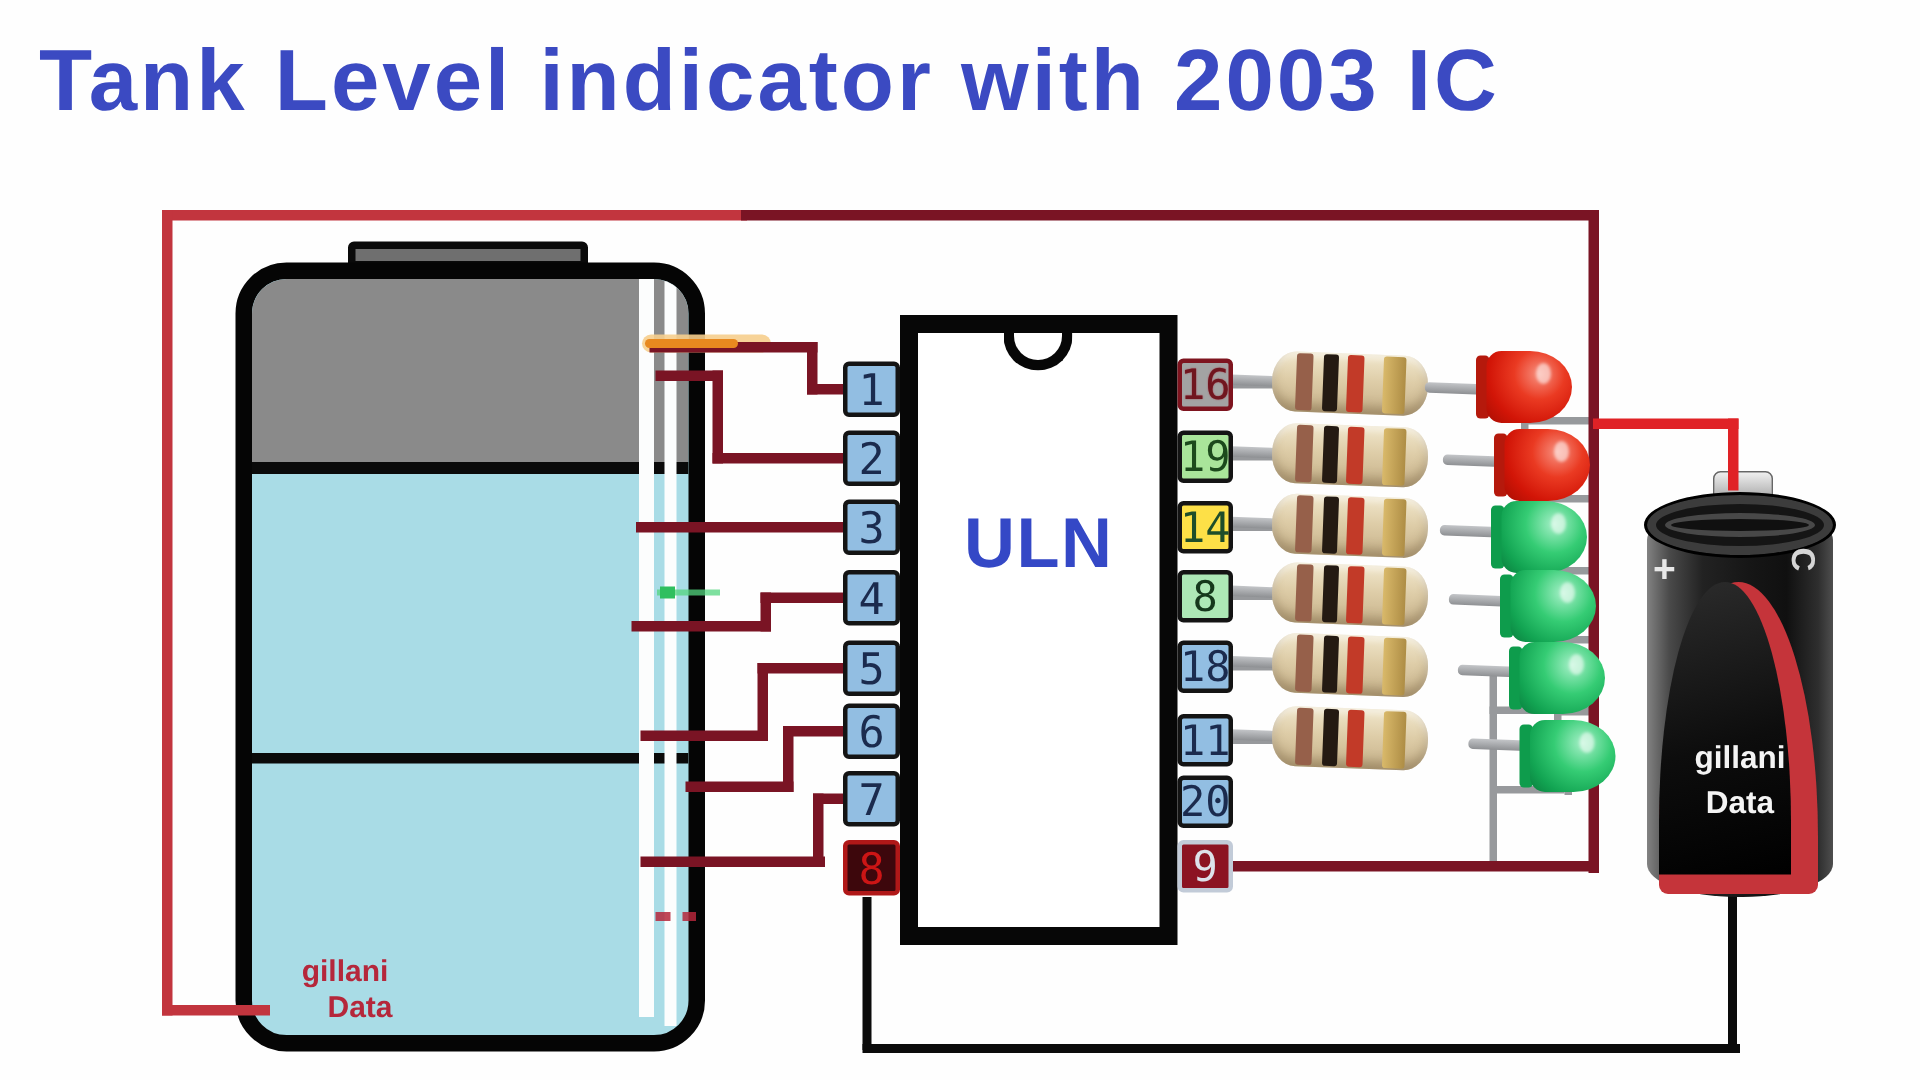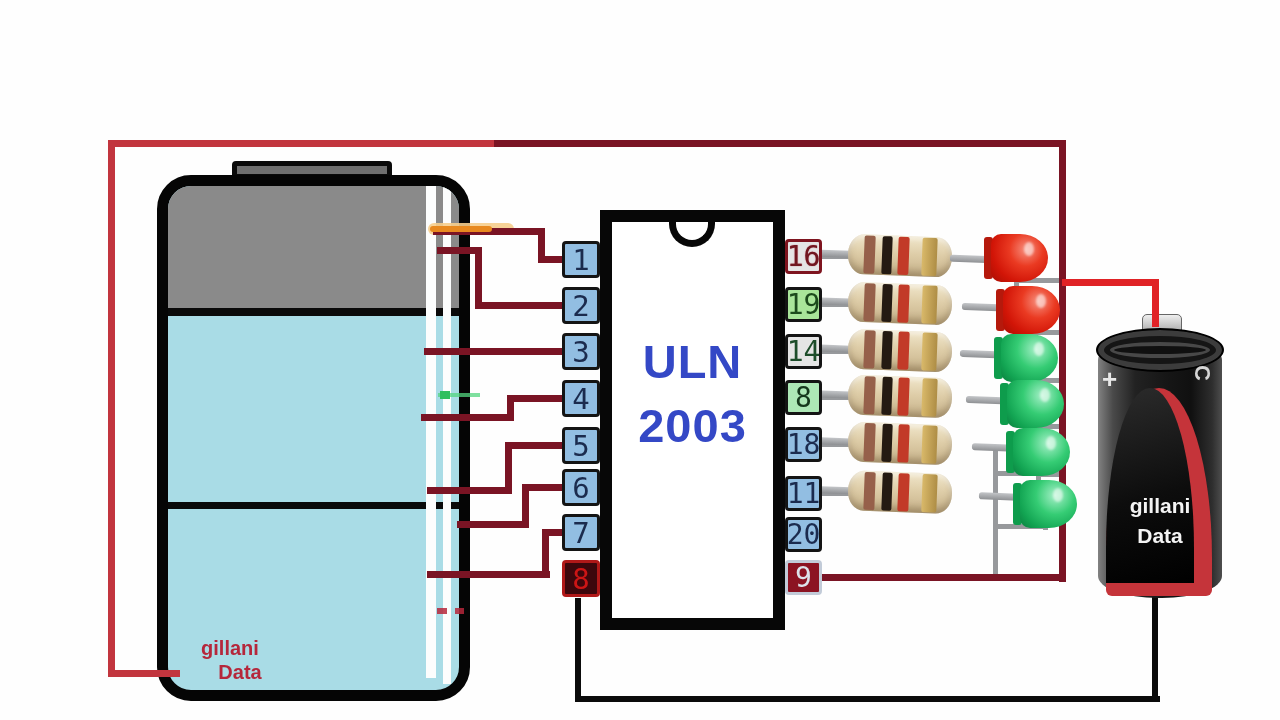--- a/index.html
+++ b/index.html
@@ -34,23 +34,23 @@
         box-sizing:border-box; border:12px solid #070707; background:#FFF; z-index:4; }
   .notch { position:absolute; left:57px; top:0; width:46px; height:25px; box-sizing:border-box;
            border:7px solid #070707; border-top:none; border-radius:0 0 30px 30px; background:#FFF; }
   .icl { position:absolute; left:0; width:161px; text-align:center; font-weight:bold;
          font-size:47px; color:#3448C6; letter-spacing:1px; }
   .pin { position:absolute; width:38px; height:37px; box-sizing:border-box; z-index:7;
          border:3px solid #141414; border-radius:4px; display:flex; align-items:center;
          justify-content:center; font-family:"DejaVu Sans Mono", monospace;
          font-size:29px; color:#1B2B4E; background:#92BEE2; }
   .pin.r { width:37px; height:35px; font-size:28px; }
-  .p16 { background:#e5e5e5; border-color:#7E141F; color:#70161F; text-shadow:0 0 1px #A03040; }
+  .p16 { background:#a3a3a3; border-color:#7E141F; color:#70161F; text-shadow:0 0 1px #A03040; }
   .p15 { background:#A9E59A; color:#1C4A1C; }
-  .p14 { background:#e5e5e5; color:#1D4D2A; }
+  .p14 { background:#fde047; color:#1D4D2A; }
   .p13 { background:#ADE8B6; color:#15381C; }
   .p8  { background:#3D070C; border-color:#B01818; color:#CC1515; }
   .p9  { background:#8C1322; border-color:#C2CBD8; color:#DDE2EA; }
   
   .res { position:absolute; height:42px; transform:rotate(2.2deg); z-index:6; }
   .res .ll, .res .lr { position:absolute; top:18px; height:7px; border-radius:3px;
         background:linear-gradient(#C3C5C8,#8E9093); }
   .res .ll { left:0; width:36px; }
   .res .lr { right:0; width:46px; }
   .res .bod { position:absolute; left:30px; top:1px; width:104px; height:40px;
@@ -97,20 +97,21 @@
   
   .title { position:absolute; left:26px; top:20px; width:1230px; font-size:58px; font-weight:bold;
            letter-spacing:2px; color:#3B4AC2; z-index:8; }
   .art { position:absolute; z-index:6; }
 </style>
 </head>
 <body>
 
 <div id="canvas">
 
+  <div class="title">Tank Level indicator with 2003 IC</div>
 
   <div class="w wr" style="left:108px;top:140px;width:390px;height:7px"></div>
   <div class="w wr" style="left:108px;top:140px;width:7px;height:537px"></div>
   <div class="w wr" style="left:108px;top:670px;width:72px;height:7px"></div>
 
   <div class="w wm" style="left:494px;top:140px;width:572px;height:7px"></div>
   <div class="w wm" style="left:1059px;top:140px;width:7px;height:442px"></div>
   <div class="w wm" style="left:820px;top:574px;width:246px;height:7px"></div>
 
   <div class="w wbat" style="left:1062px;top:279px;width:97px;height:7px"></div>
@@ -182,21 +183,20 @@
   <div class="twm" style="left:185px;top:661px">Data</div>
 
   <div class="art" style="left:438px;top:393px;width:42px;height:4px;background:#53D57F;opacity:.75"></div>
   <div class="art" style="left:440px;top:391px;width:10px;height:8px;background:#2FBF5F"></div>
   <div class="art" style="left:437px;top:608px;width:10px;height:6px;background:#B5273B;opacity:.85"></div>
   <div class="art" style="left:455px;top:608px;width:9px;height:6px;background:#B5273B;opacity:.85"></div>
 
   <div class="ic">
     <div class="notch"></div>
     <div class="icl" style="top:112px">ULN</div>
-    <div class="icl" style="top:176px">2003</div>
   </div>
 
   <div class="pin" style="left:562px;top:241px">1</div>
   <div class="pin" style="left:562px;top:287px">2</div>
   <div class="pin" style="left:562px;top:333px">3</div>
   <div class="pin" style="left:562px;top:380px">4</div>
   <div class="pin" style="left:562px;top:427px">5</div>
   <div class="pin" style="left:562px;top:469px">6</div>
   <div class="pin" style="left:562px;top:514px">7</div>
   <div class="pin p8" style="left:562px;top:560px">8</div>

